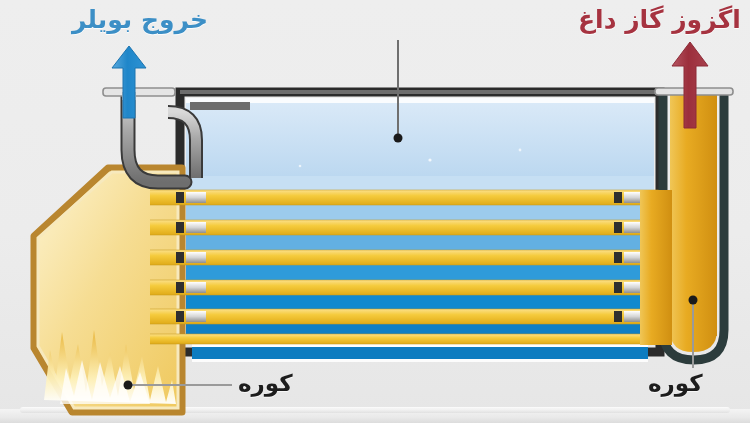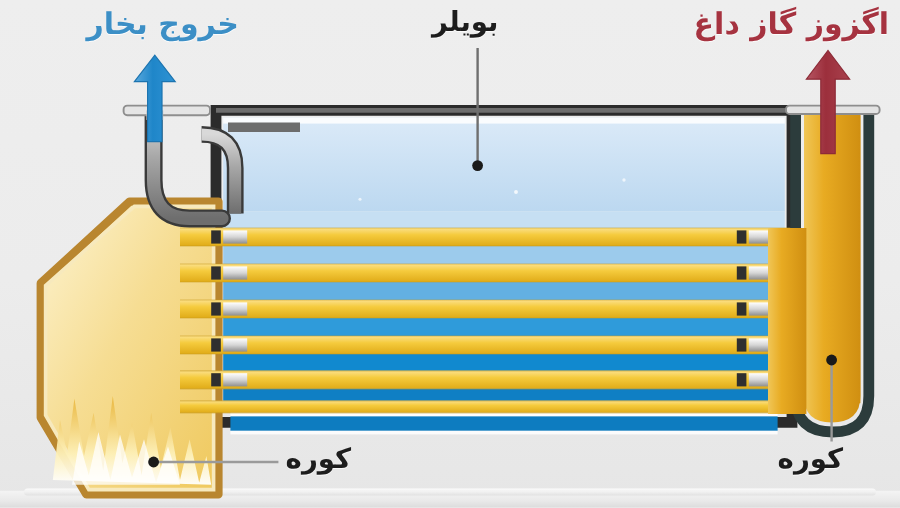--- a/index.html
+++ b/index.html
@@ -229,19 +229,18 @@
       <circle cx="398" cy="138" r="4.5" fill="#1a1a1a"></circle>
 
       <line x1="128" y1="385" x2="232" y2="385" stroke="#9a9a9a" stroke-width="2"></line>
       <circle cx="128" cy="385" r="4.5" fill="#1a1a1a"></circle>
 
       <line x1="693" y1="300" x2="693" y2="368" stroke="#9a9a9a" stroke-width="2"></line>
       <circle cx="693" cy="300" r="4.5" fill="#1a1a1a"></circle>
     </g>
   </svg>
 
-  <div class="label label-steam">خروج بخار</div>
-  <div class="label label-boiler">بویلر</div>
+  <div class="label label-steam">خروج بویلر</div>
   <div class="label label-hotgas">اگزوز گاز داغ</div>
   <div class="label label-furnace">کوره</div>
   <div class="label label-exhaust">کوره</div>
 
 </div>
 
 </body></html>

